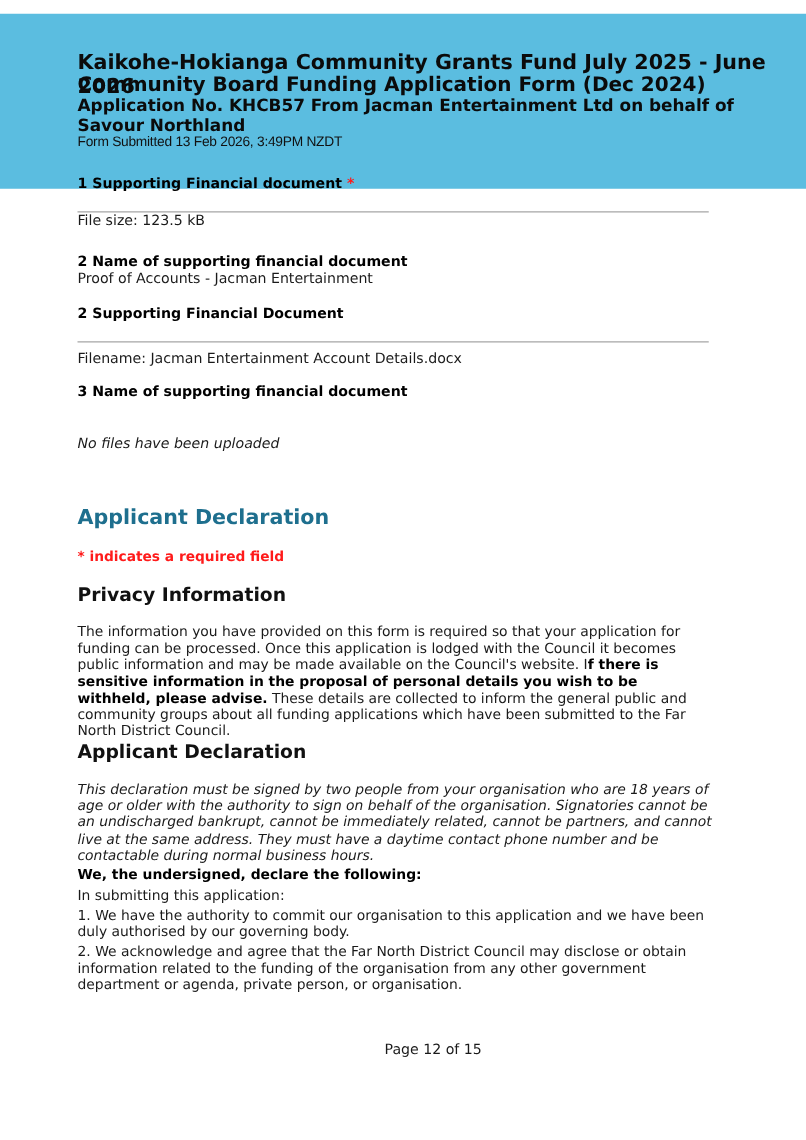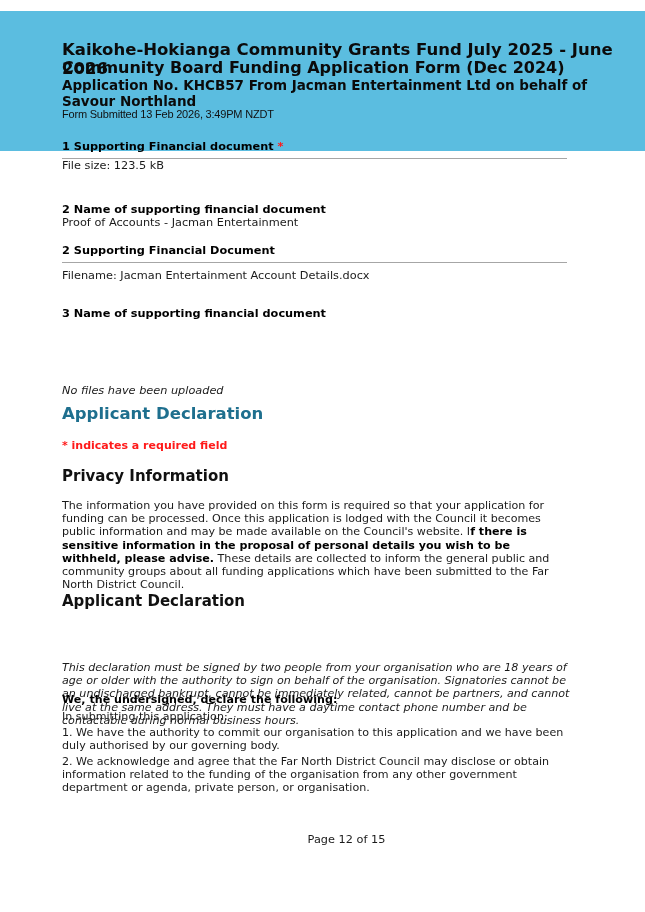--- a/index.html
+++ b/index.html
@@ -10,24 +10,24 @@
   .h-title { position: absolute; left: 62px; font-weight: bold; color: #0b0b0b;
              font-family: "DejaVu Sans", sans-serif; }
   .h1a { top: 29px; font-size: 16.5px; }
   .h1b { top: 47px; font-size: 16px; }
   .h2 { top: 66px; font-size: 13.5px; width: 570px; line-height: 16px; }
   .h-sub { position: absolute; left: 62px; top: 97px; font-size: 11px;
            font-family: "Liberation Sans", sans-serif; color: #111; letter-spacing: -0.2px; }
 
   .content { position: absolute; left: 62px; width: 505px; font-size: 11.3px; }
   .lbl { font-weight: bold; font-size: 11.3px; color: #000; }
-  .lbl-line { border-bottom: 1.5px solid #a6a6a6; padding-bottom: 5px; width: 505px; }
+  .lbl-line { border-bottom: 1.5px solid #a6a6a6; padding-bottom: 16px; width: 505px; }
   .req { color: #ff1a1a; }
   .val { font-size: 11.3px; line-height: 14px; color: #1a1a1a; }
-  .it { font-style: italic; margin-top: 36px; }
+  .it { font-style: italic; }
 
   .sec-title { position: absolute; left: 62px; font-weight: bold; }
   .blue { color: #1e6f8e; font-size: 16.5px; }
   .req-note { color: #ff1a1a; font-weight: bold; font-size: 11px; }
   .dark-h { color: #111; font-size: 15px; }
 
   .para { position: absolute; left: 62px; width: 510px; font-size: 11.1px; line-height: 13.2px; color: #1a1a1a; }
   .para b { color: #000; }
 
   .page-num { position: absolute; top: 833px; left: 0; width: 645px; text-align: center;

